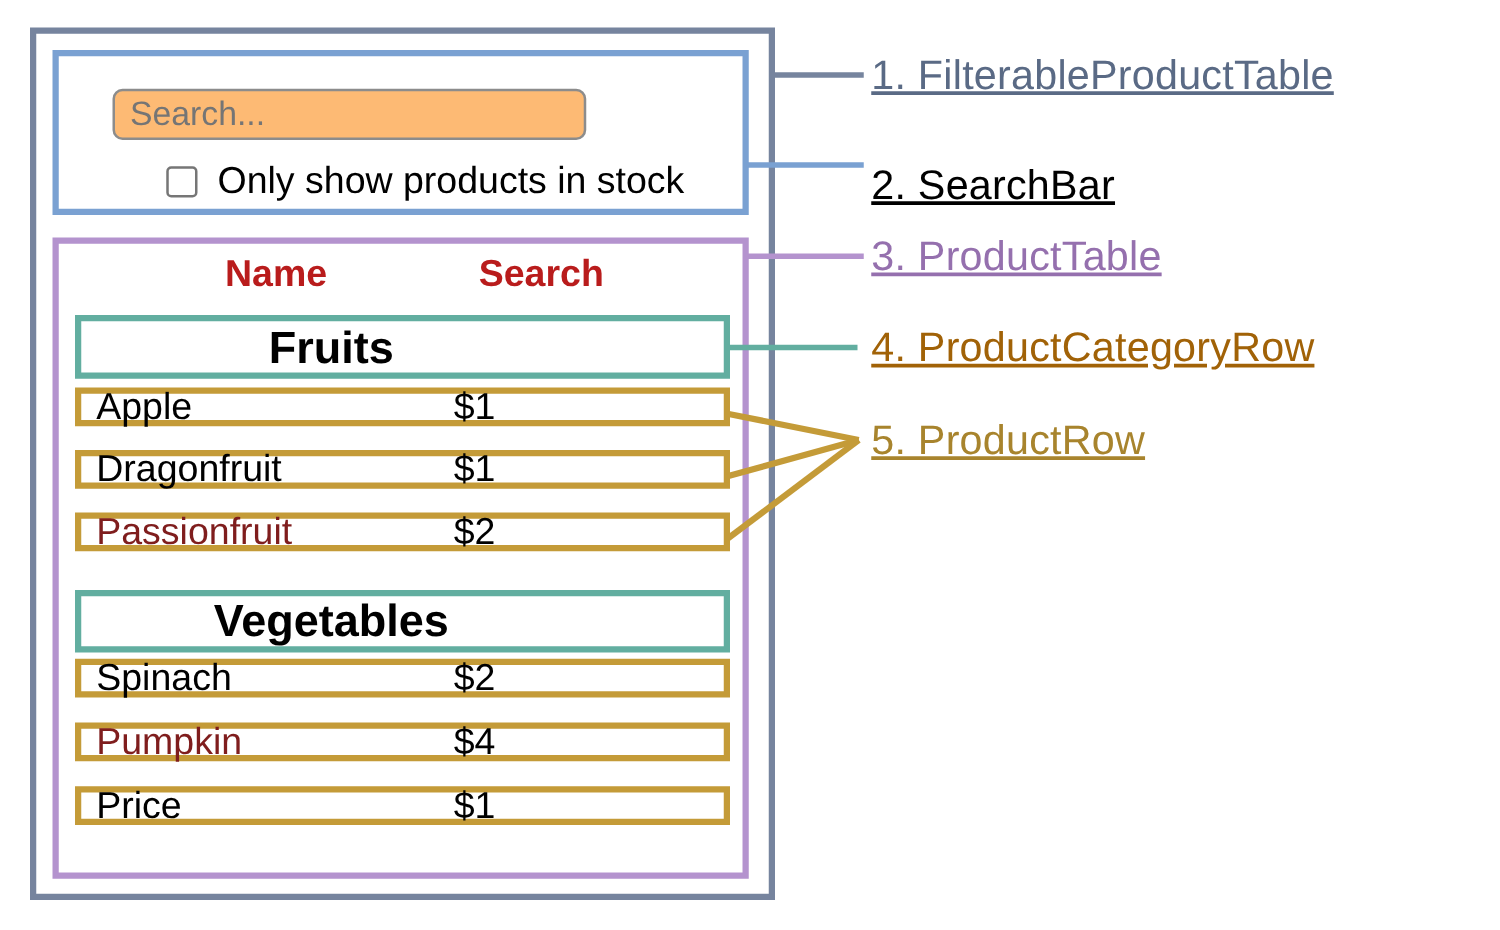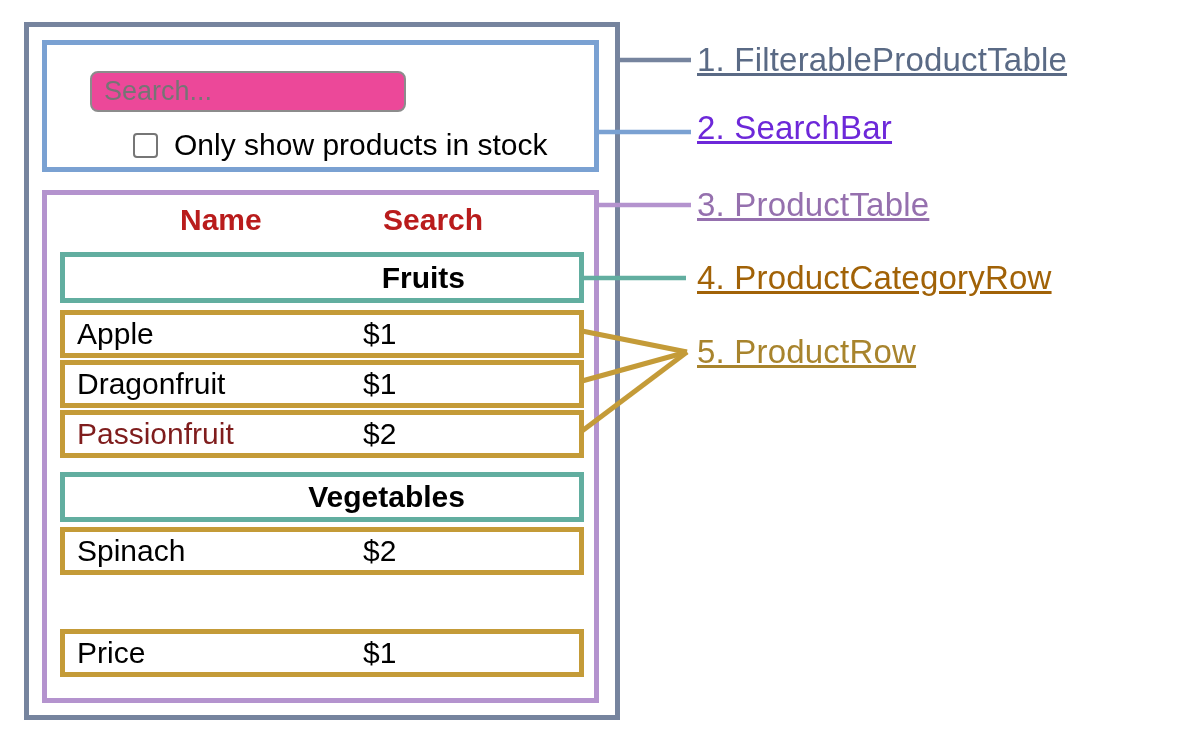--- a/index.html
+++ b/index.html
@@ -11,63 +11,63 @@
     font-family: "Liberation Sans", sans-serif;
     overflow: hidden;
   }
   .box { position: absolute; box-sizing: border-box; background: #ffffff; }
 
   .outer-box   { left: 24px;  top: 22px;  width: 596px; height: 698px; border: 5px solid #76849E; }
   .search-box  { left: 42px;  top: 40px;  width: 557px; height: 132px; border: 5px solid #7AA1D2; }
   .table-box   { left: 42px;  top: 190px; width: 557px; height: 513px; border: 5px solid #B493CE; }
 
   .search-input {
-    position: absolute; left: 90px; top: 71px; width: 316px; height: 41px;
+    position: absolute; left: 90px; top: 71px; width: 379px; height: 41px;
     box-sizing: border-box; border: 2px solid #8C8C8C; border-radius: 8px;
     padding: 0 12px; font-size: 27px; color: #222;
-    font-family: "Liberation Sans", sans-serif; outline: none; background: #ec4899;
+    font-family: "Liberation Sans", sans-serif; outline: none; background: #fdba74;
   }
   .search-input::placeholder { color: #757575; opacity: 1; }
 
   .stock-row { position: absolute; left: 93px; top: 128px; display: flex; align-items: center; padding-left: 40px; }
   .checkbox {
     width: 25px; height: 25px; box-sizing: border-box;
     border: 2px solid #767676; border-radius: 4px; background: #fff; flex: 0 0 auto;
   }
   .stock-label { margin-left: 16px; font-size: 30px; color: #000; white-space: nowrap; }
 
   .col-header { position: absolute; top: 203px; font-size: 30px; font-weight: bold; color: #b91c1c; }
   .col-header.name  { left: 180px; }
   .col-header.price { left: 383px; }
 
   .cat-row {
     position: absolute; left: 60px; width: 524px; height: 51px;
     box-sizing: border-box; border: 5px solid #62AEA0; background: #fff;
   }
   .cat-text {
     position: absolute; left: 0; top: 50%; transform: translateY(-50%);
-    width: 400px; text-align: right; font-size: 30px; font-weight: bold; color: #000;
+    width: 400px; text-align: center; font-size: 36px; font-weight: bold; color: #000;
   }
 
   .prod-row {
-    position: absolute; left: 60px; width: 524px; height: 48px;
+    position: absolute; left: 60px; width: 524px; height: 31px;
     box-sizing: border-box; border: 5px solid #C49B38; background: #fff;
   }
   .prod-name  { position: absolute; left: 12px;  top: 50%; transform: translateY(-50%); font-size: 30px; color: #000; white-space: nowrap; }
   .prod-price { position: absolute; left: 298px; top: 50%; transform: translateY(-50%); font-size: 30px; color: #000; }
   .out-of-stock .prod-name { color: #7f1d1d; }
 
   .connectors { position: absolute; left: 0; top: 0; pointer-events: none; }
 
   .comp-label {
     position: absolute; left: 697px; transform: translateY(-50%);
     font-size: 33px; white-space: nowrap; letter-spacing: 0.2px; text-decoration: underline;
   }
   .lbl-0 { top: 60px;  color: #5A6A85; }
-  .lbl-1 { top: 128px; color: #6d28d9; }
+  .lbl-1 { top: 148px; color: #000000; }
   .lbl-2 { top: 205px; color: #9570AE; }
   .lbl-3 { top: 278px; color: #a16207; }
   .lbl-4 { top: 352px; color: #A8842D; }
 </style>
 </head>
 <body>
 
 <div class="canvas">
 
   <div class="box outer-box"></div>
@@ -104,20 +104,24 @@
   </div>
 
   <div class="cat-row" style="top:472px; height:50px">
     <span class="cat-text">Vegetables</span>
   </div>
 
   <div class="prod-row" style="top:527px">
     <span class="prod-name">Spinach</span>
     <span class="prod-price">$2</span>
   </div>
+  <div class="prod-row out-of-stock" style="top:578px">
+    <span class="prod-name">Pumpkin</span>
+    <span class="prod-price">$4</span>
+  </div>
   <div class="prod-row" style="top:629px">
     <span class="prod-name">Price</span>
     <span class="prod-price">$1</span>
   </div>
 
   <svg class="connectors" width="1200" height="744" viewBox="0 0 1200 744">
     <line x1="616" y1="60" x2="691" y2="60" stroke="#76849E" stroke-width="4.5"></line>
     <line x1="597" y1="132" x2="691" y2="132" stroke="#7AA1D2" stroke-width="4.5"></line>
     <line x1="597" y1="205" x2="691" y2="205" stroke="#B493CE" stroke-width="4.5"></line>
     <line x1="582" y1="278" x2="686" y2="278" stroke="#62AEA0" stroke-width="4.5"></line>

